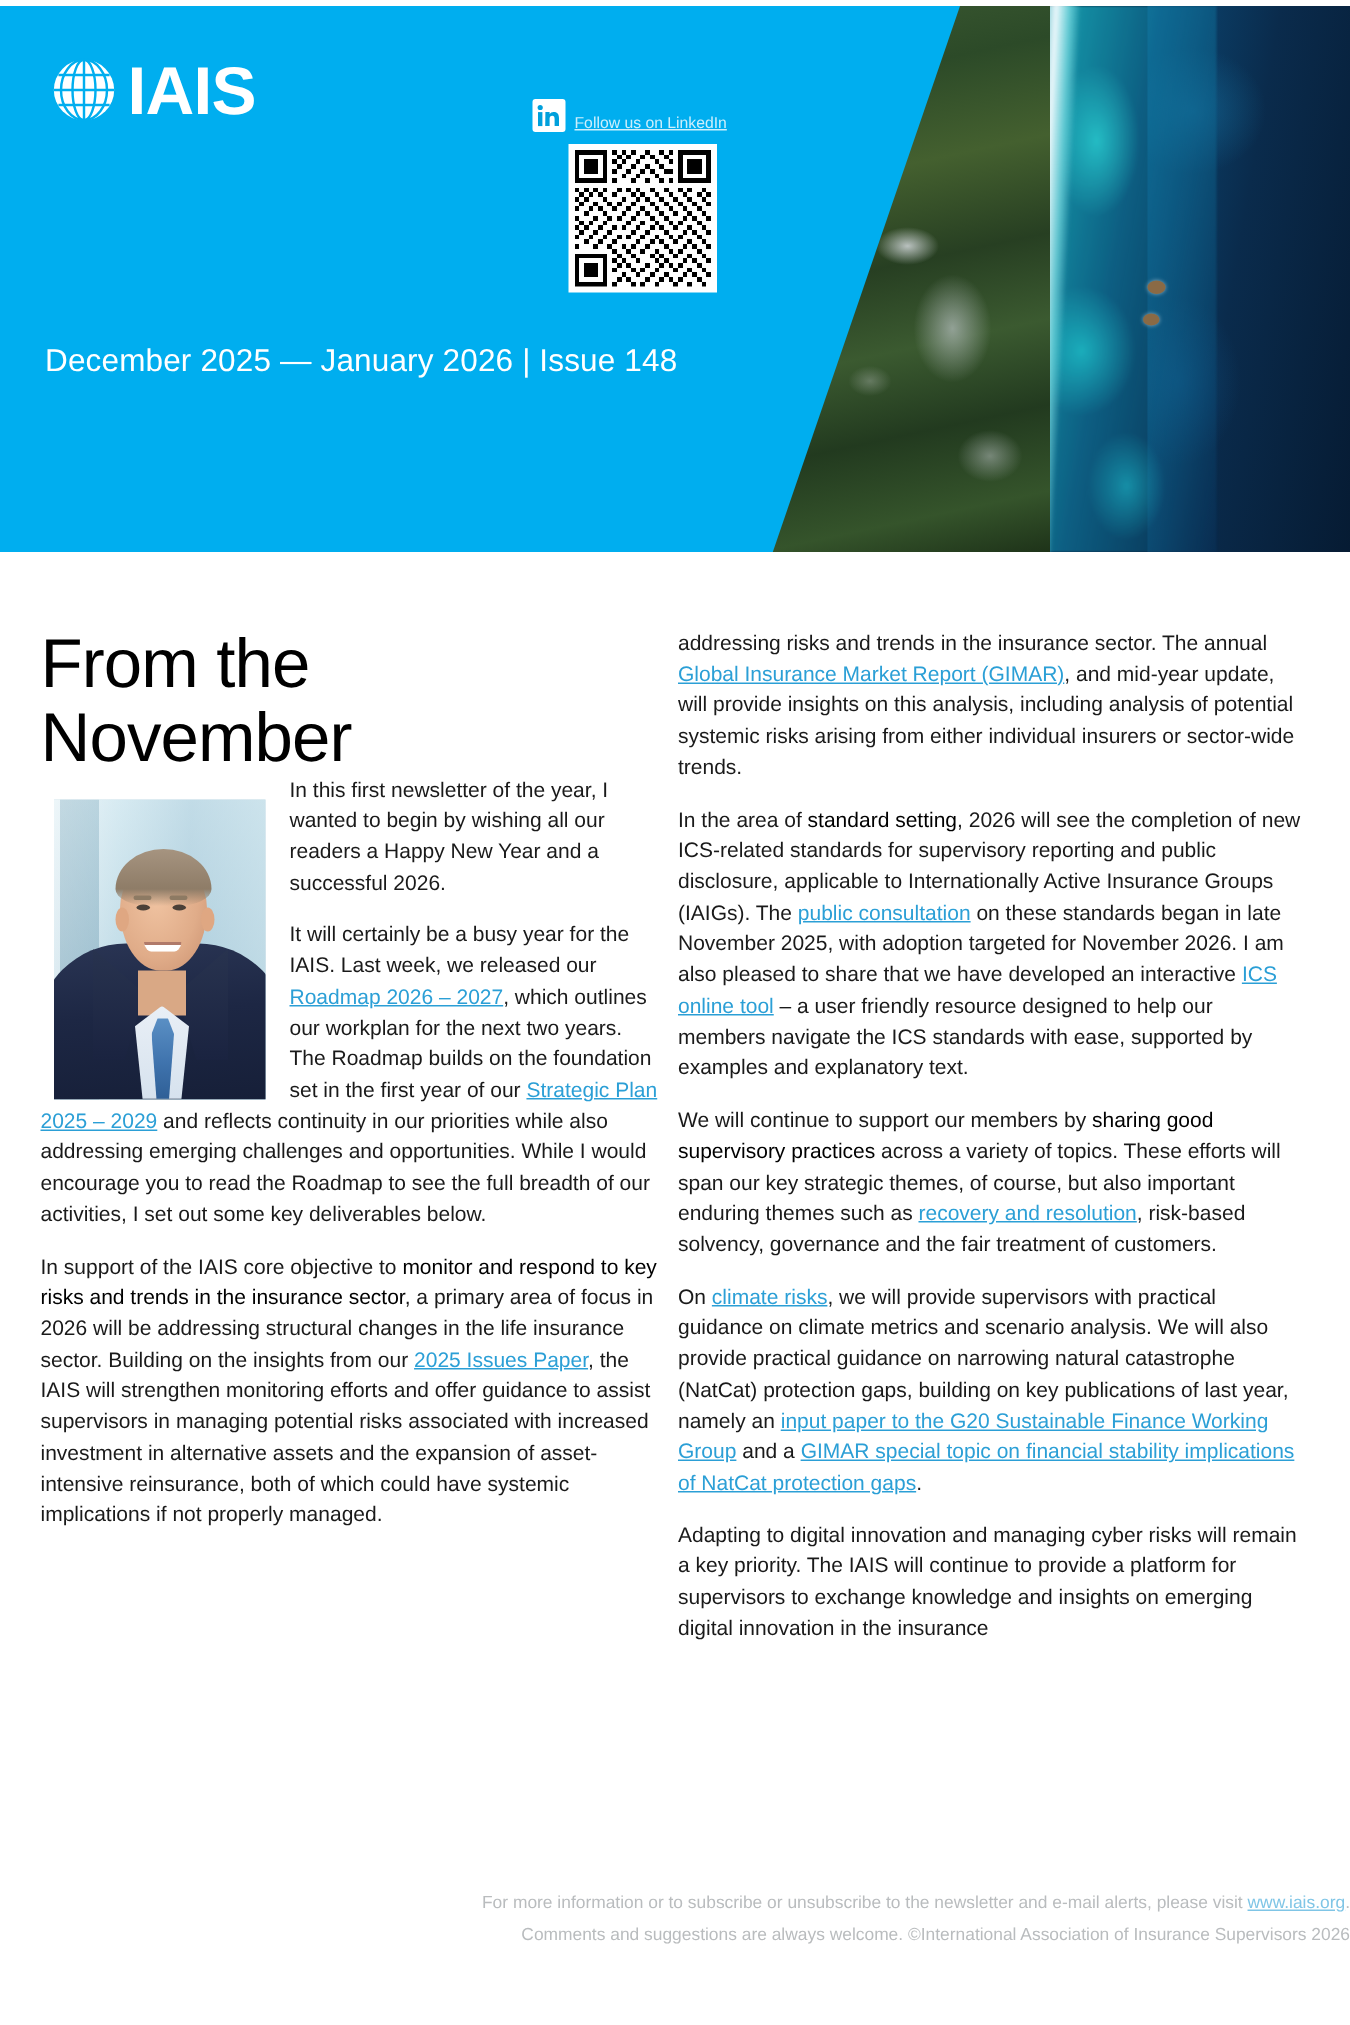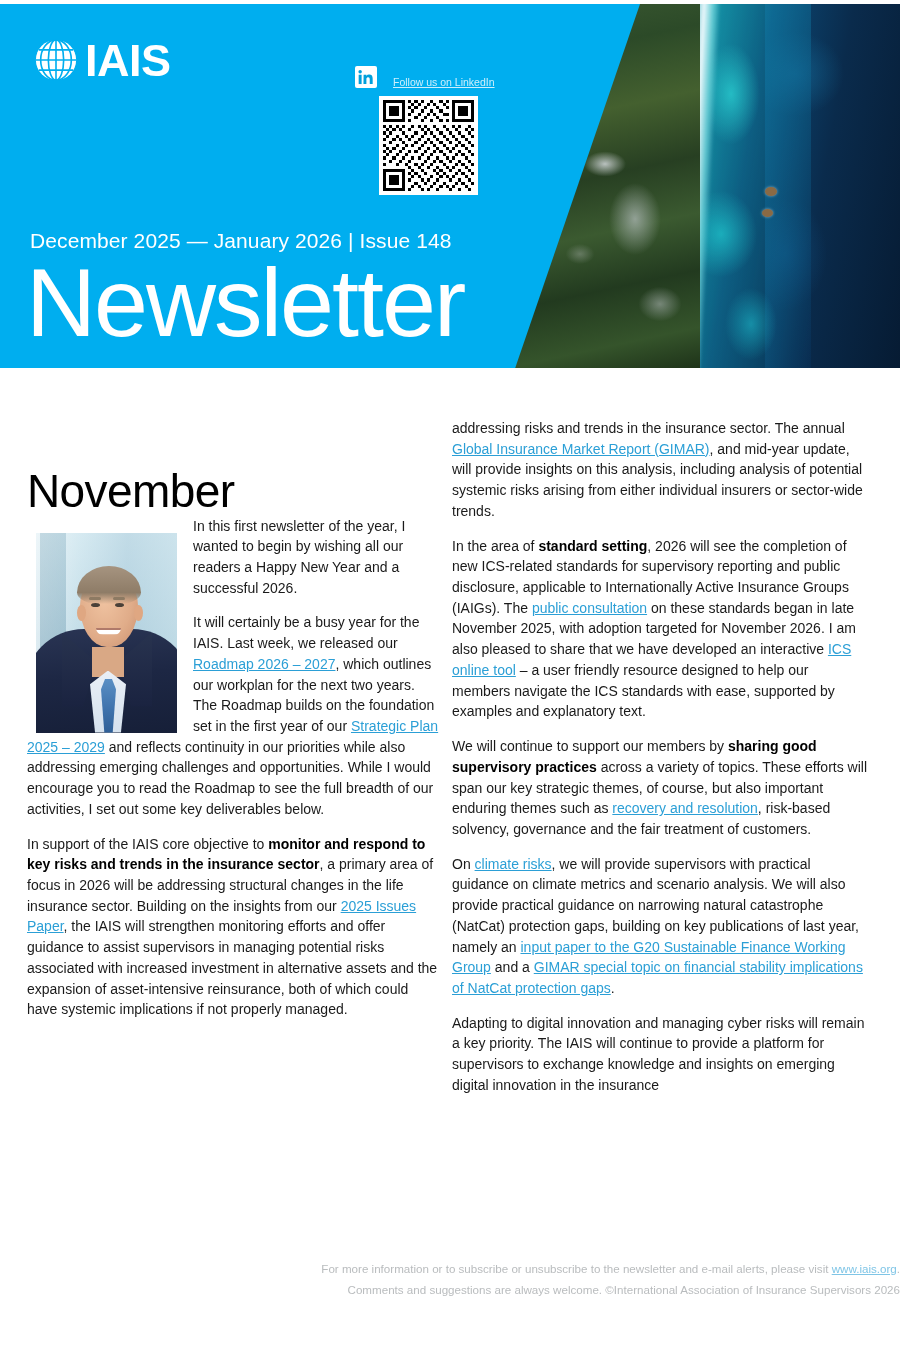--- a/index.html
+++ b/index.html
@@ -104,21 +104,21 @@
     font-weight: bold;
     letter-spacing: -.5px;
     line-height: 1;
   }
 
   .social {
     position: absolute;
     left: 355px; top: 62px;
     display: flex;
     align-items: flex-start;
-    gap: 16px;
+    gap: 6px;
   }
   .li-badge {
     width: 22px; height: 22px;
     background: #ffffff;
     border-radius: 2px;
     display: flex; align-items: center; justify-content: center;
   }
   .li-badge svg { width: 16px; height: 16px; display: block; }
   .li-label {
     color: #cdeffc;
@@ -253,21 +253,21 @@
     margin: 0 0 14px 0;
     text-align: left;
   }
   p.body:last-child { margin-bottom: 0; }
   .col-right p.body:first-child { margin-top: 50px; }
 
   a.lnk {
     color: #2b9fd6;
     text-decoration: underline;
   }
-  b, strong { font-weight: bold; color: #000; text-align: right; }
+  b, strong { font-weight: normal; color: #000; text-align: right; }
 
   
   .footer {
     position: absolute;
     left: 0; top: 1258px;
     width: 900px;
     text-align: right;
     color: #b9bcbe;
     font-size: 11.6px;
     line-height: 1.85;
@@ -359,28 +359,27 @@
           <path d="M9 24h1v1H9zM11 24h1v1h-1zM15 24h1v1h-1zM18 24h1v1h-1zM20 24h1v1h-1zM22 24h1v1h-1zM26 24h1v1h-1z"></path>
           <path d="M8 25h1v1H8zM12 25h1v1h-1zM14 25h1v1h-1zM17 25h1v1h-1zM21 25h1v1h-1zM24 25h1v1h-1zM27 25h1v1h-1z"></path>
           <path d="M10 26h1v1h-1zM13 26h1v1h-1zM16 26h1v1h-1zM19 26h1v1h-1zM23 26h1v1h-1zM25 26h1v1h-1zM28 26h1v1h-1z"></path>
           <path d="M9 27h1v1H9zM11 27h1v1h-1zM15 27h1v1h-1zM18 27h1v1h-1zM20 27h1v1h-1zM22 27h1v1h-1zM26 27h1v1h-1z"></path>
           <path d="M8 28h1v1H8zM12 28h1v1h-1zM14 28h1v1h-1zM17 28h1v1h-1zM21 28h1v1h-1zM24 28h1v1h-1zM27 28h1v1h-1z"></path>
         </g>
       </svg>
     </div>
 
     <div class="issue-line">December 2025 — January 2026 | Issue 148</div>
-    <div class="big-title">Newsletter</div>
   </div>
 
   <div class="content">
 
     <div class="col col-left">
       <h1 class="article-title">
-        <br>
+        <span>From the</span><br>
         <span>November</span><br>
       </h1>
 
       <div class="portrait">
         <div class="p-bg"></div>
         <div class="p-suit"></div>
         <div class="p-collar-l"></div>
         <div class="p-collar-r"></div>
         <div class="p-neck"></div>
         <div class="p-shirt"></div>

